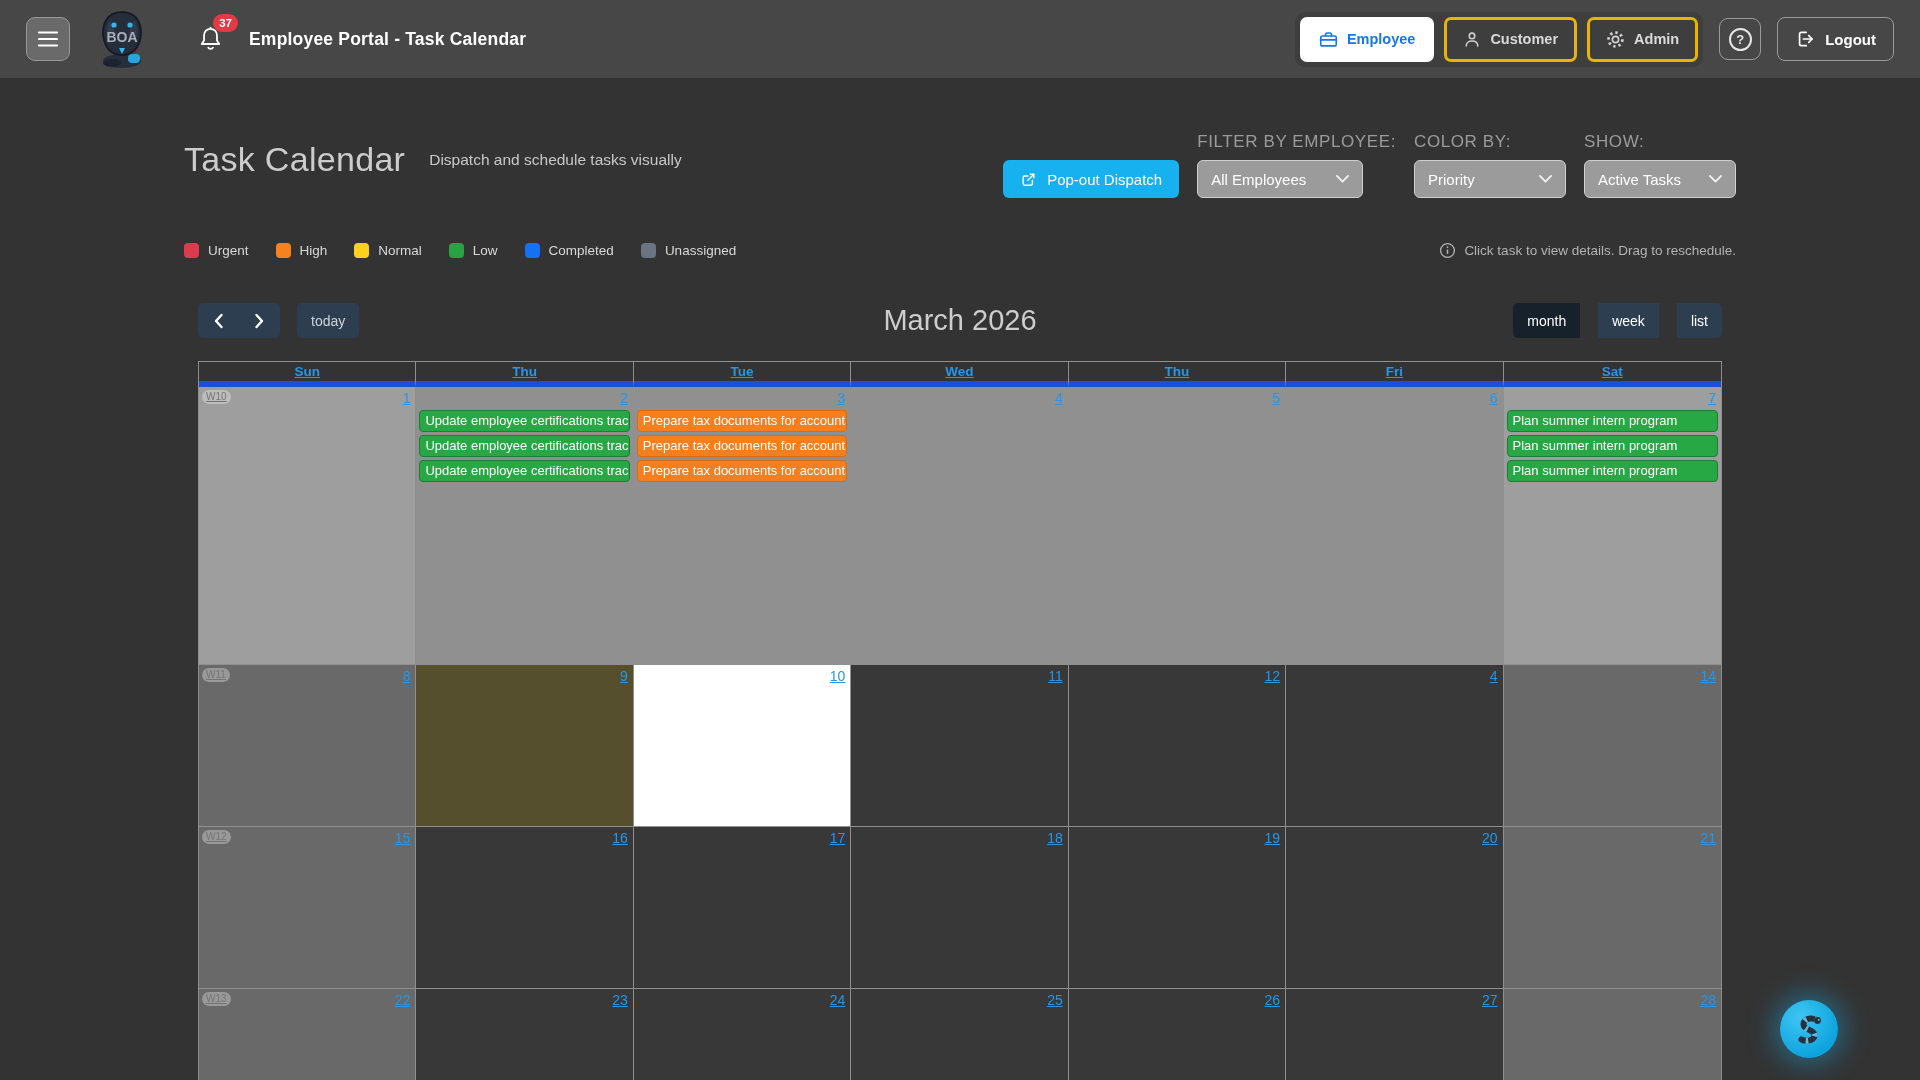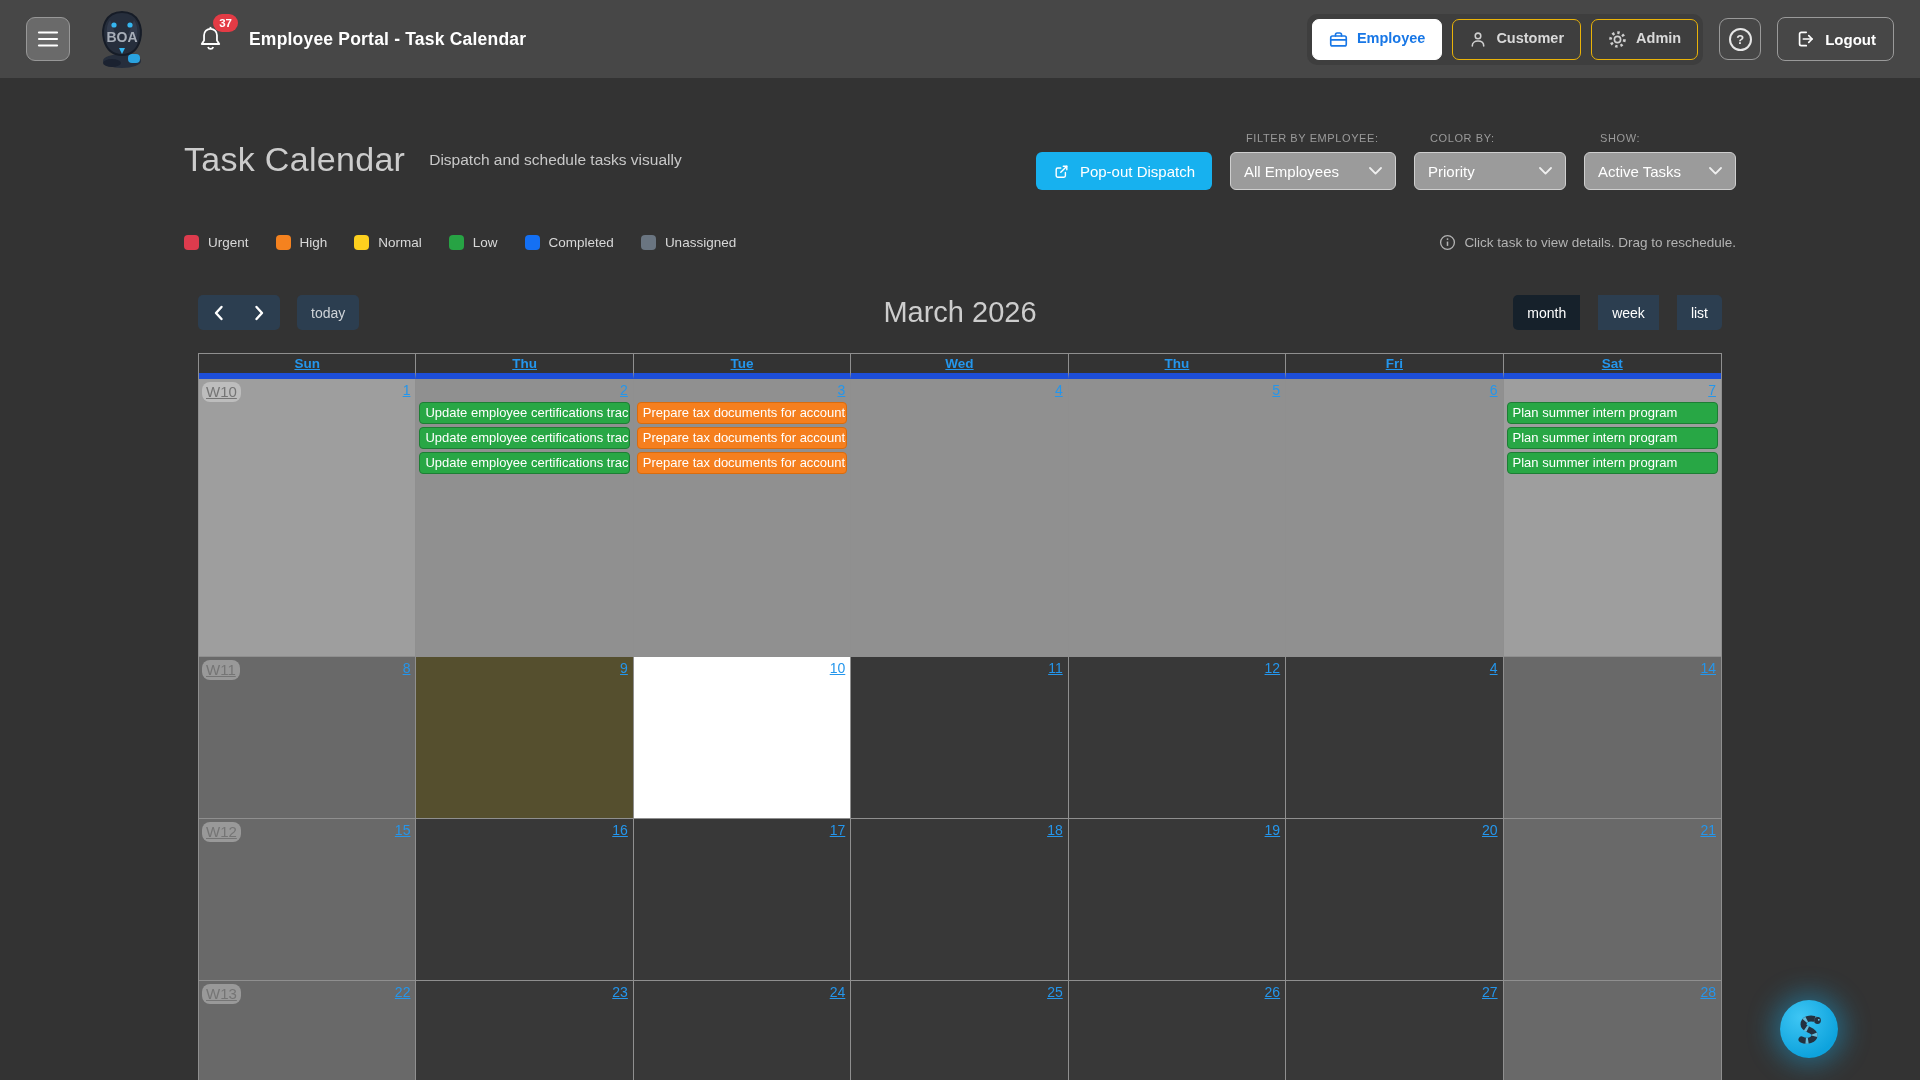--- a/index.html
+++ b/index.html
@@ -27,23 +27,23 @@
   .bell-wrap { position: relative; margin-left: 46px; flex: none; cursor: pointer; }
   .badge {
     position: absolute; top: -11px; right: -15px;
     background: #e33b45; color: #fff; font-size: 11.5px; font-weight: bold;
     border-radius: 11px; padding: 3px 6px; min-width: 22px; text-align: center;
   }
   .app-title { margin-left: 26px; font-size: 17.5px; font-weight: bold; color: #ffffff; letter-spacing: .2px; }
   .header-right { margin-left: auto; display: flex; align-items: center; gap: 16px; }
   .role-group { display: flex; gap: 10px; background: #3e3e3e; padding: 5px; border-radius: 10px; }
   .role-btn {
-    display: flex; align-items: flex-start; gap: 9px;
+    display: flex; align-items: center; gap: 9px;
     padding: 10px 16px; border-radius: 7px; cursor: pointer;
-    background: transparent; border: 1px solid #eab308;
+    background: transparent; border: 3px solid #eab308;
     color: #d9d9d9; font-size: 14.5px; font-weight: bold;
     font-family: "Liberation Sans", sans-serif;
   }
   .role-btn.active { background: #ffffff; border-color: #ffffff; color: #1877e6; }
   .help-btn {
     width: 42px; height: 42px; border-radius: 9px; cursor: pointer;
     border: 1px solid #9a9a9a; background: transparent;
     display: flex; align-items: center; justify-content: center;
   }
   .help-circle {
@@ -66,21 +66,21 @@
   .subtitle { font-size: 15.5px; color: #c8c8c8; }
   .controls { margin-left: auto; display: flex; gap: 18px; align-items: flex-end; }
   .popout-btn {
     height: 38px; border: none; border-radius: 6px; cursor: pointer;
     background: var(--accent); color: #fff; font-size: 15px;
     display: flex; align-items: center; gap: 10px; padding: 0 17px;
     font-family: "Liberation Sans", sans-serif;
   }
   .filters { display: flex; gap: 18px; }
   .filter-group { display: flex; flex-direction: column; }
-  .filter-label { font-size: 11px; color: #9b9b9b; letter-spacing: .6px; margin-bottom: 8px; margin-left: 16px; }
+  .filter-label { font-size: 17px; color: #9b9b9b; letter-spacing: .6px; margin-bottom: 8px; }
   .select-box {
     height: 38px; background: #9b9b9b; border: 1px solid #cfcfcf; border-radius: 6px;
     color: #ffffff; font-size: 15px; padding: 0 13px; cursor: pointer;
     display: flex; align-items: center; justify-content: space-between; gap: 10px;
   }
 
   
   .legend-row { margin-top: 44px; display: flex; align-items: center; }
   .legend { display: flex; align-items: center; gap: 27px; }
   .legend-item { display: flex; align-items: center; gap: 9px; }
@@ -114,21 +114,21 @@
   .dow-cell:nth-child(7n) { border-right: none; }
   .dow-link { color: var(--link); font-size: 13.5px; font-weight: bold; text-decoration: underline; cursor: pointer; }
   .day-cell {
     border-right: 1px solid #8f8f8f; border-bottom: 1px solid #8f8f8f;
     display: flex; flex-direction: column; overflow: hidden; cursor: pointer;
   }
   .day-cell:nth-child(7n) { border-right: none; }
   .cell-top { display: flex; justify-content: space-between; align-items: flex-start; padding: 3px 5px 2px 3px; }
   .date-link { color: var(--link); font-size: 14px; text-decoration: underline; cursor: pointer; line-height: 17px; }
   .week-badge {
-    font-size: 15px; color: #757575; background: rgba(255,255,255,.32);
+    font-size: 10px; color: #757575; background: rgba(255,255,255,.32);
     padding: 1px 4px 2px 4px; border-radius: 8px; text-decoration: underline; cursor: pointer;
   }
   .events { display: flex; flex-direction: column; gap: 3px; padding: 1px 3px; }
   .event {
     border: 1px solid; border-radius: 4px; padding: 2px 5px;
     color: #ffffff; font-size: 13px; line-height: 16px;
     white-space: nowrap; overflow: hidden; cursor: pointer;
   }
 
   

